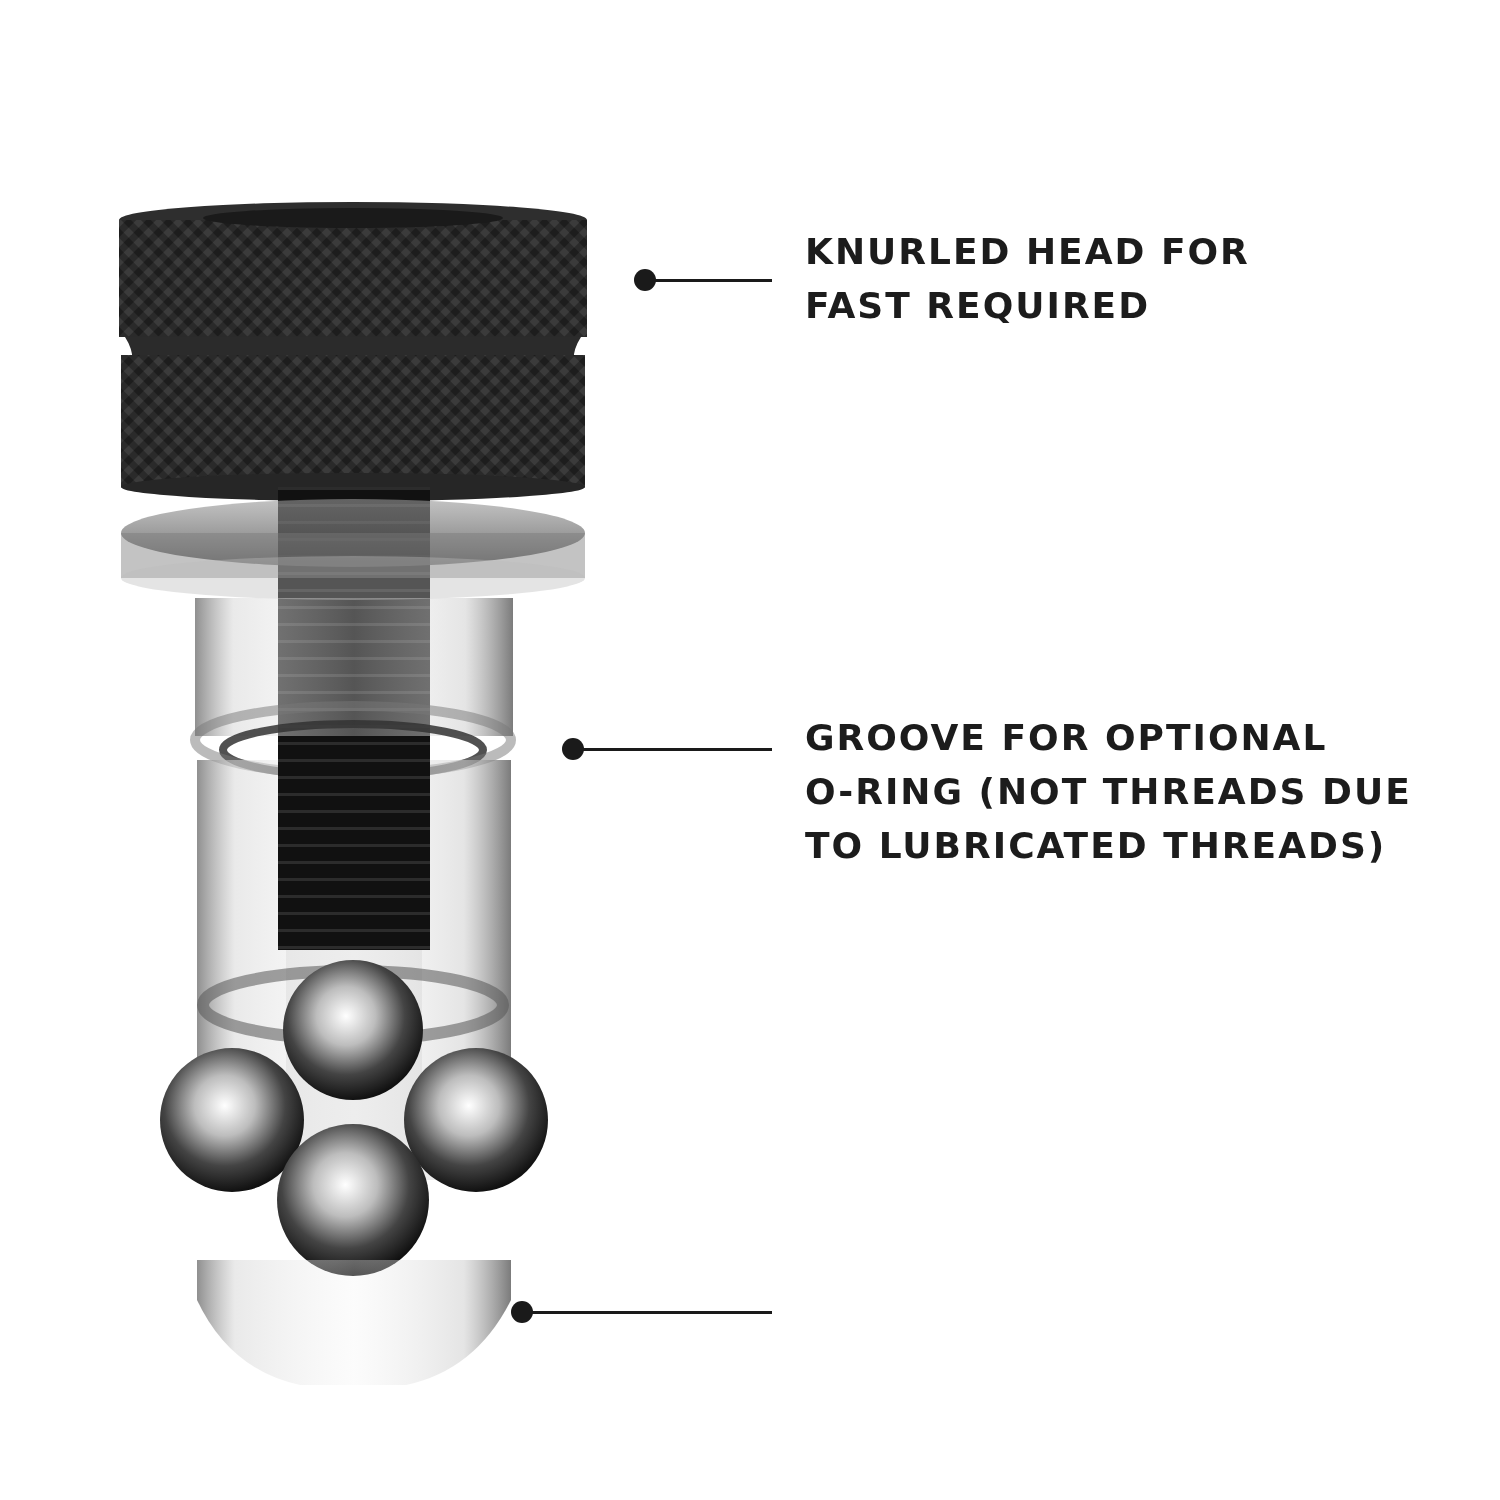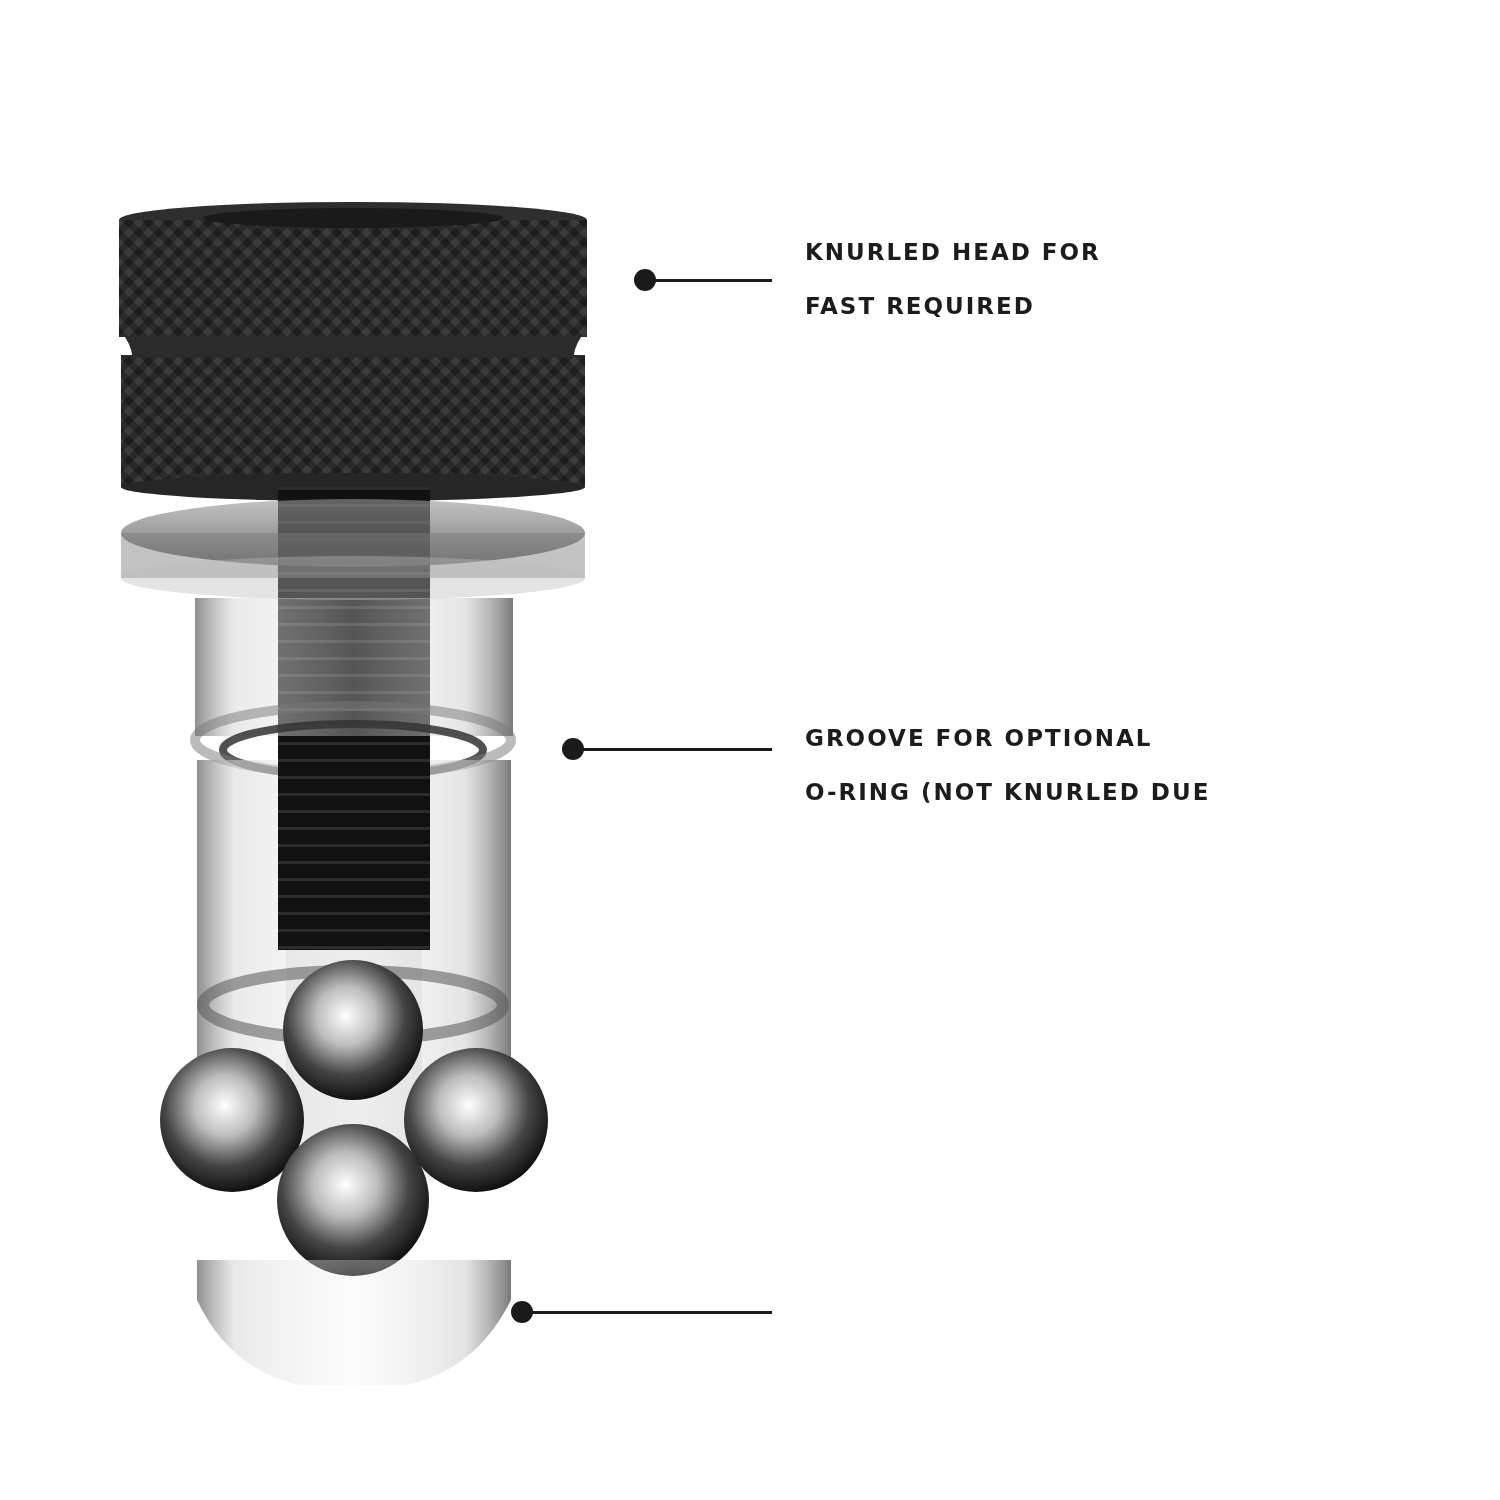--- a/index.html
+++ b/index.html
@@ -2,21 +2,21 @@
 <html><head>
 <meta charset="utf-8">
 <style>
   html, body { margin:0; padding:0; }
   body { width:1500px; height:1500px; background:#ffffff; position:relative; overflow:hidden;
          font-family:"DejaVu Sans", "Liberation Sans", sans-serif; }
   #product { position:absolute; left:0; top:0; width:1500px; height:1500px; }
   .callout { position:absolute; left:0; top:0; width:1500px; }
   .dot { position:absolute; width:22px; height:22px; border-radius:50%; background:#1a1a1a; }
   .leader { position:absolute; height:3px; background:#1a1a1a; }
-  .label { position:absolute; color:#1c1c1c; font-weight:bold; font-size:23px; line-height:54px;
+  .label { position:absolute; color:#1c1c1c; font-weight:bold; font-size:36px; line-height:54px;
            letter-spacing:2px; white-space:nowrap; }
   .label div { display:block; }
 </style>
 </head>
 <body>
 
 <svg id="product" viewBox="0 0 1500 1500" xmlns="http://www.w3.org/2000/svg">
   <defs>
     <pattern id="knurl" width="14" height="14" patternUnits="userSpaceOnUse" patternTransform="rotate(45)">
       <rect width="14" height="14" fill="#2a2a2a"></rect>
@@ -92,21 +92,22 @@
     <div>KNURLED HEAD FOR</div>
     <div>FAST REQUIRED</div>
   </div>
 </div>
 
 <div class="callout">
   <div class="dot" style="left:562px; top:738px;"></div>
   <div class="leader" style="left:573px; top:748px; width:199px;"></div>
   <div class="label" style="left:805px; top:667px;margin-top:44px;">
     <div>GROOVE FOR OPTIONAL</div>
-    <div>O-RING (NOT KNURLED DUE</div>
+    <div>O-RING (NOT THREADS DUE</div>
+    <div>TO LUBRICATED THREADS)</div>
   </div>
 </div>
 
 <div class="callout">
   <div class="dot" style="left:511px; top:1301px;"></div>
   <div class="leader" style="left:522px; top:1311px; width:250px;"></div>
   <div class="label" style="left:805px; top:1258px;">
   </div>
 </div>
 

